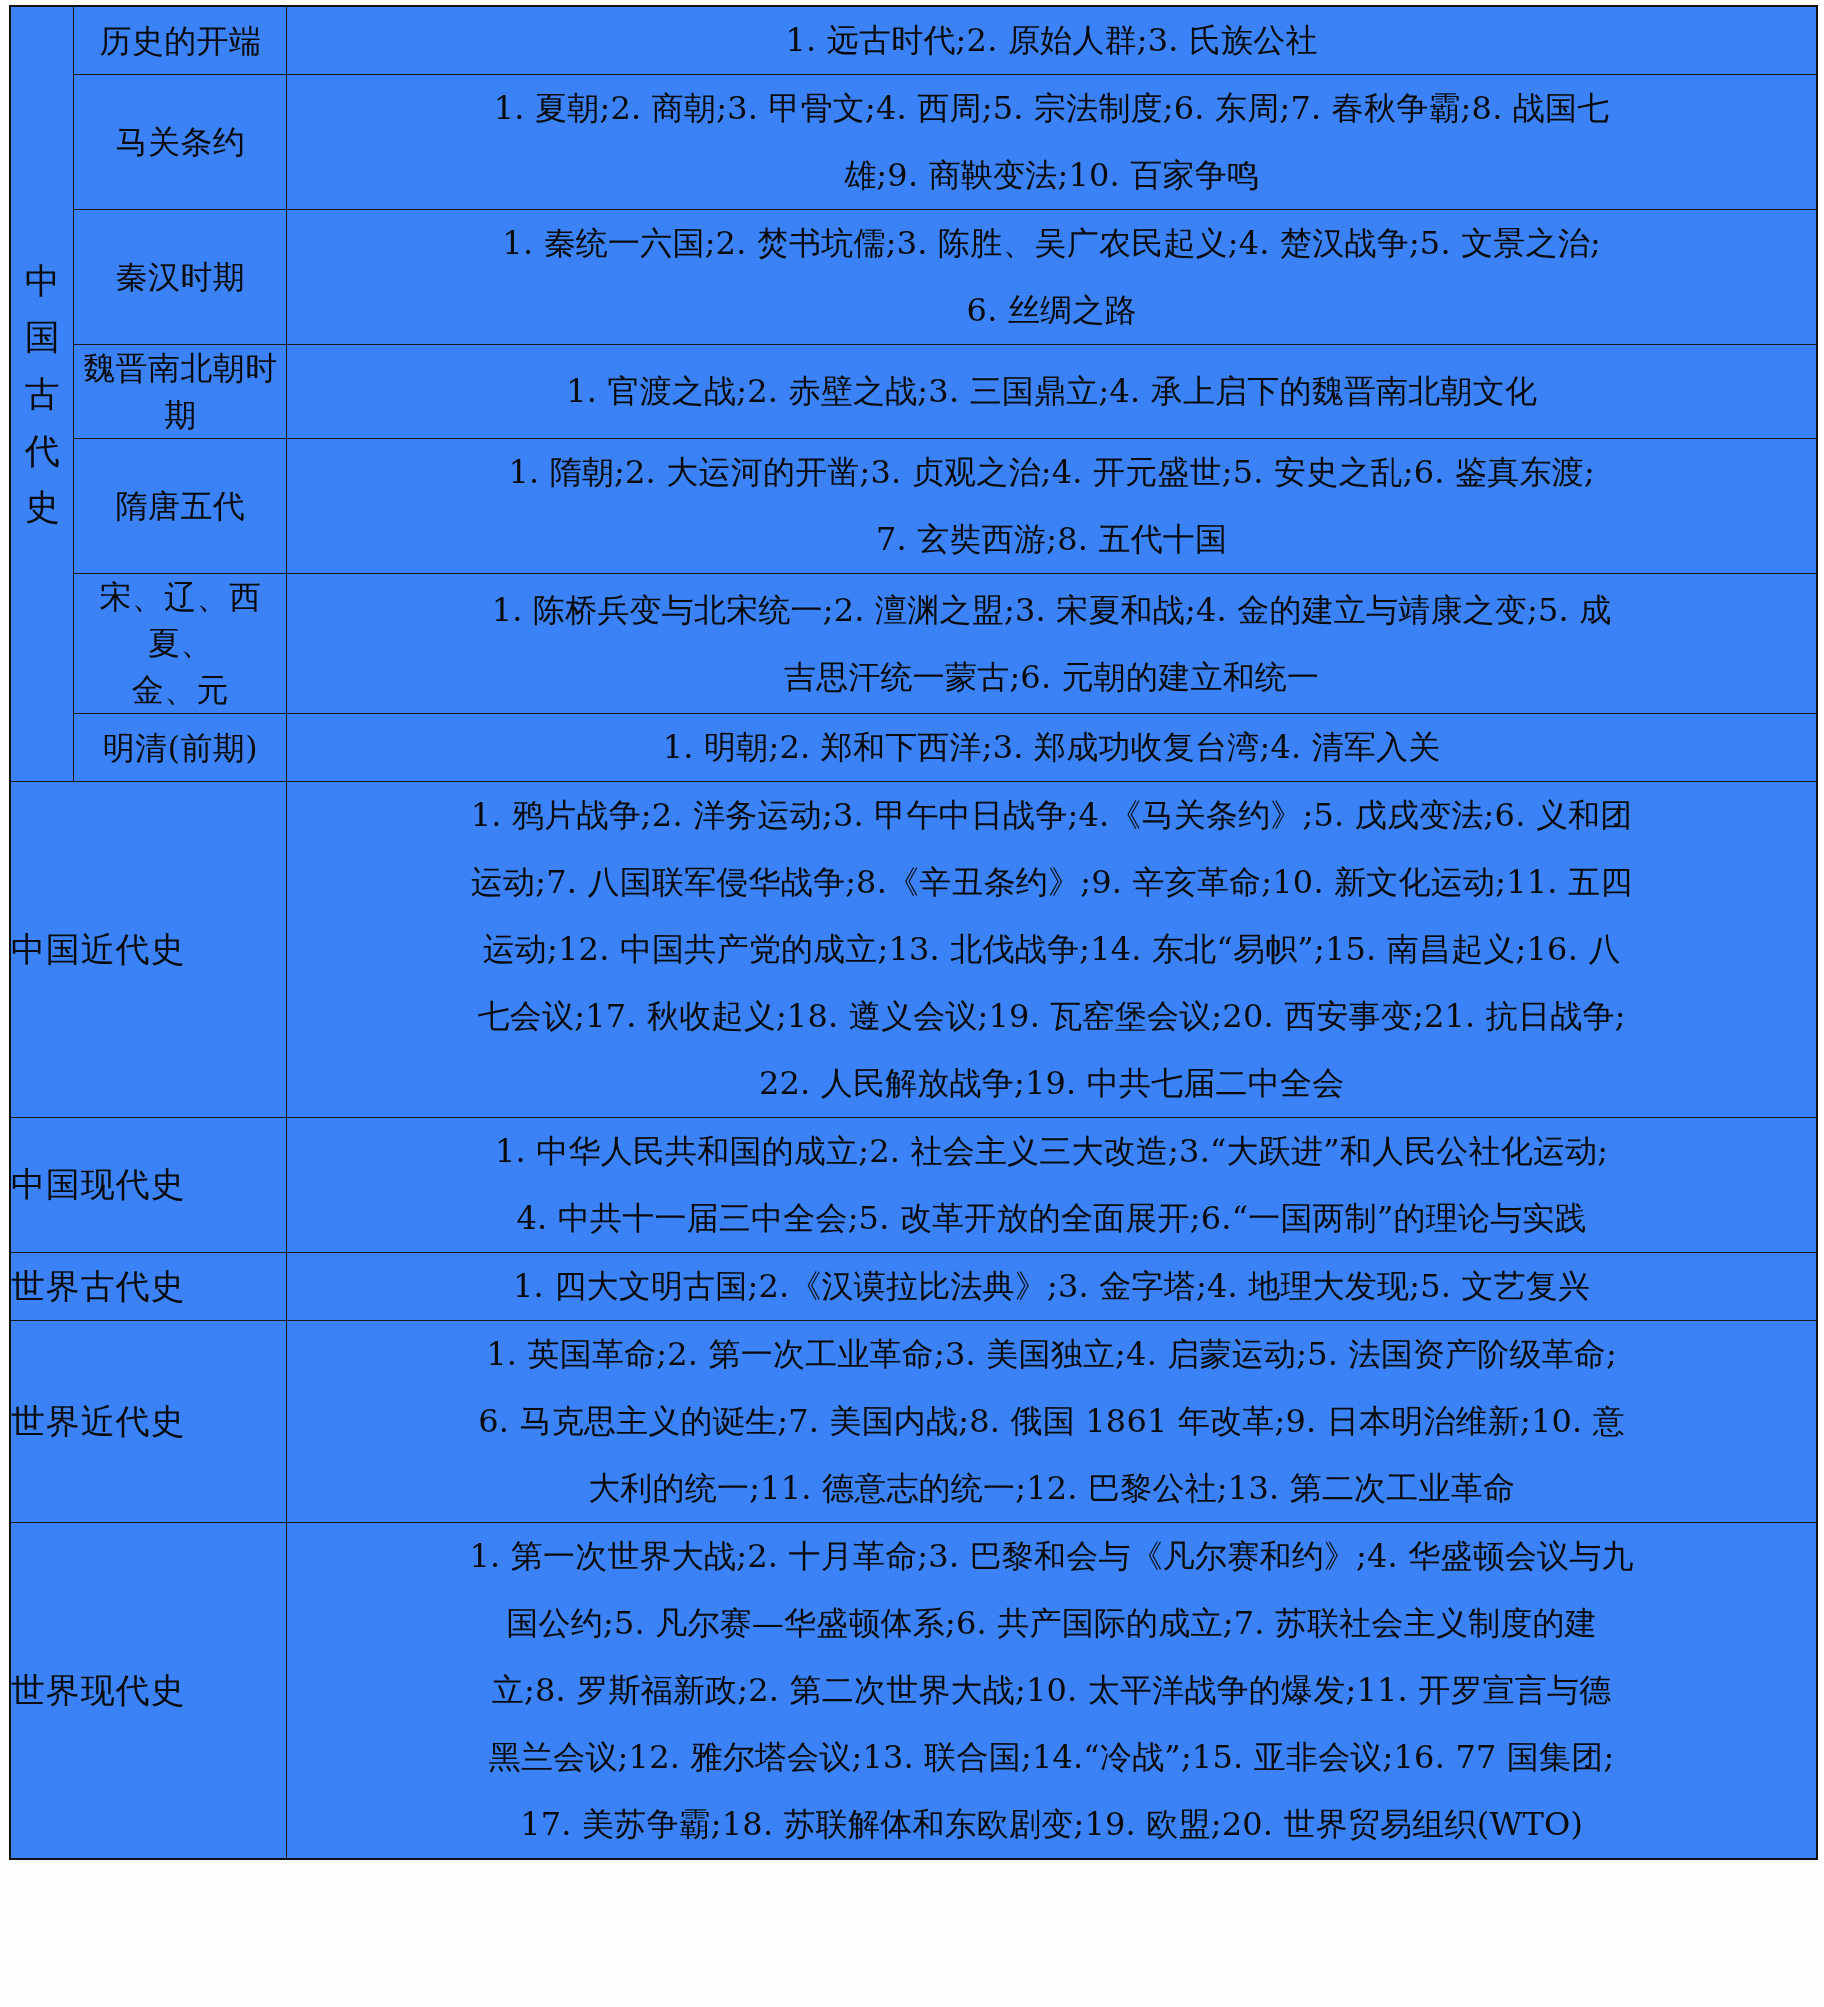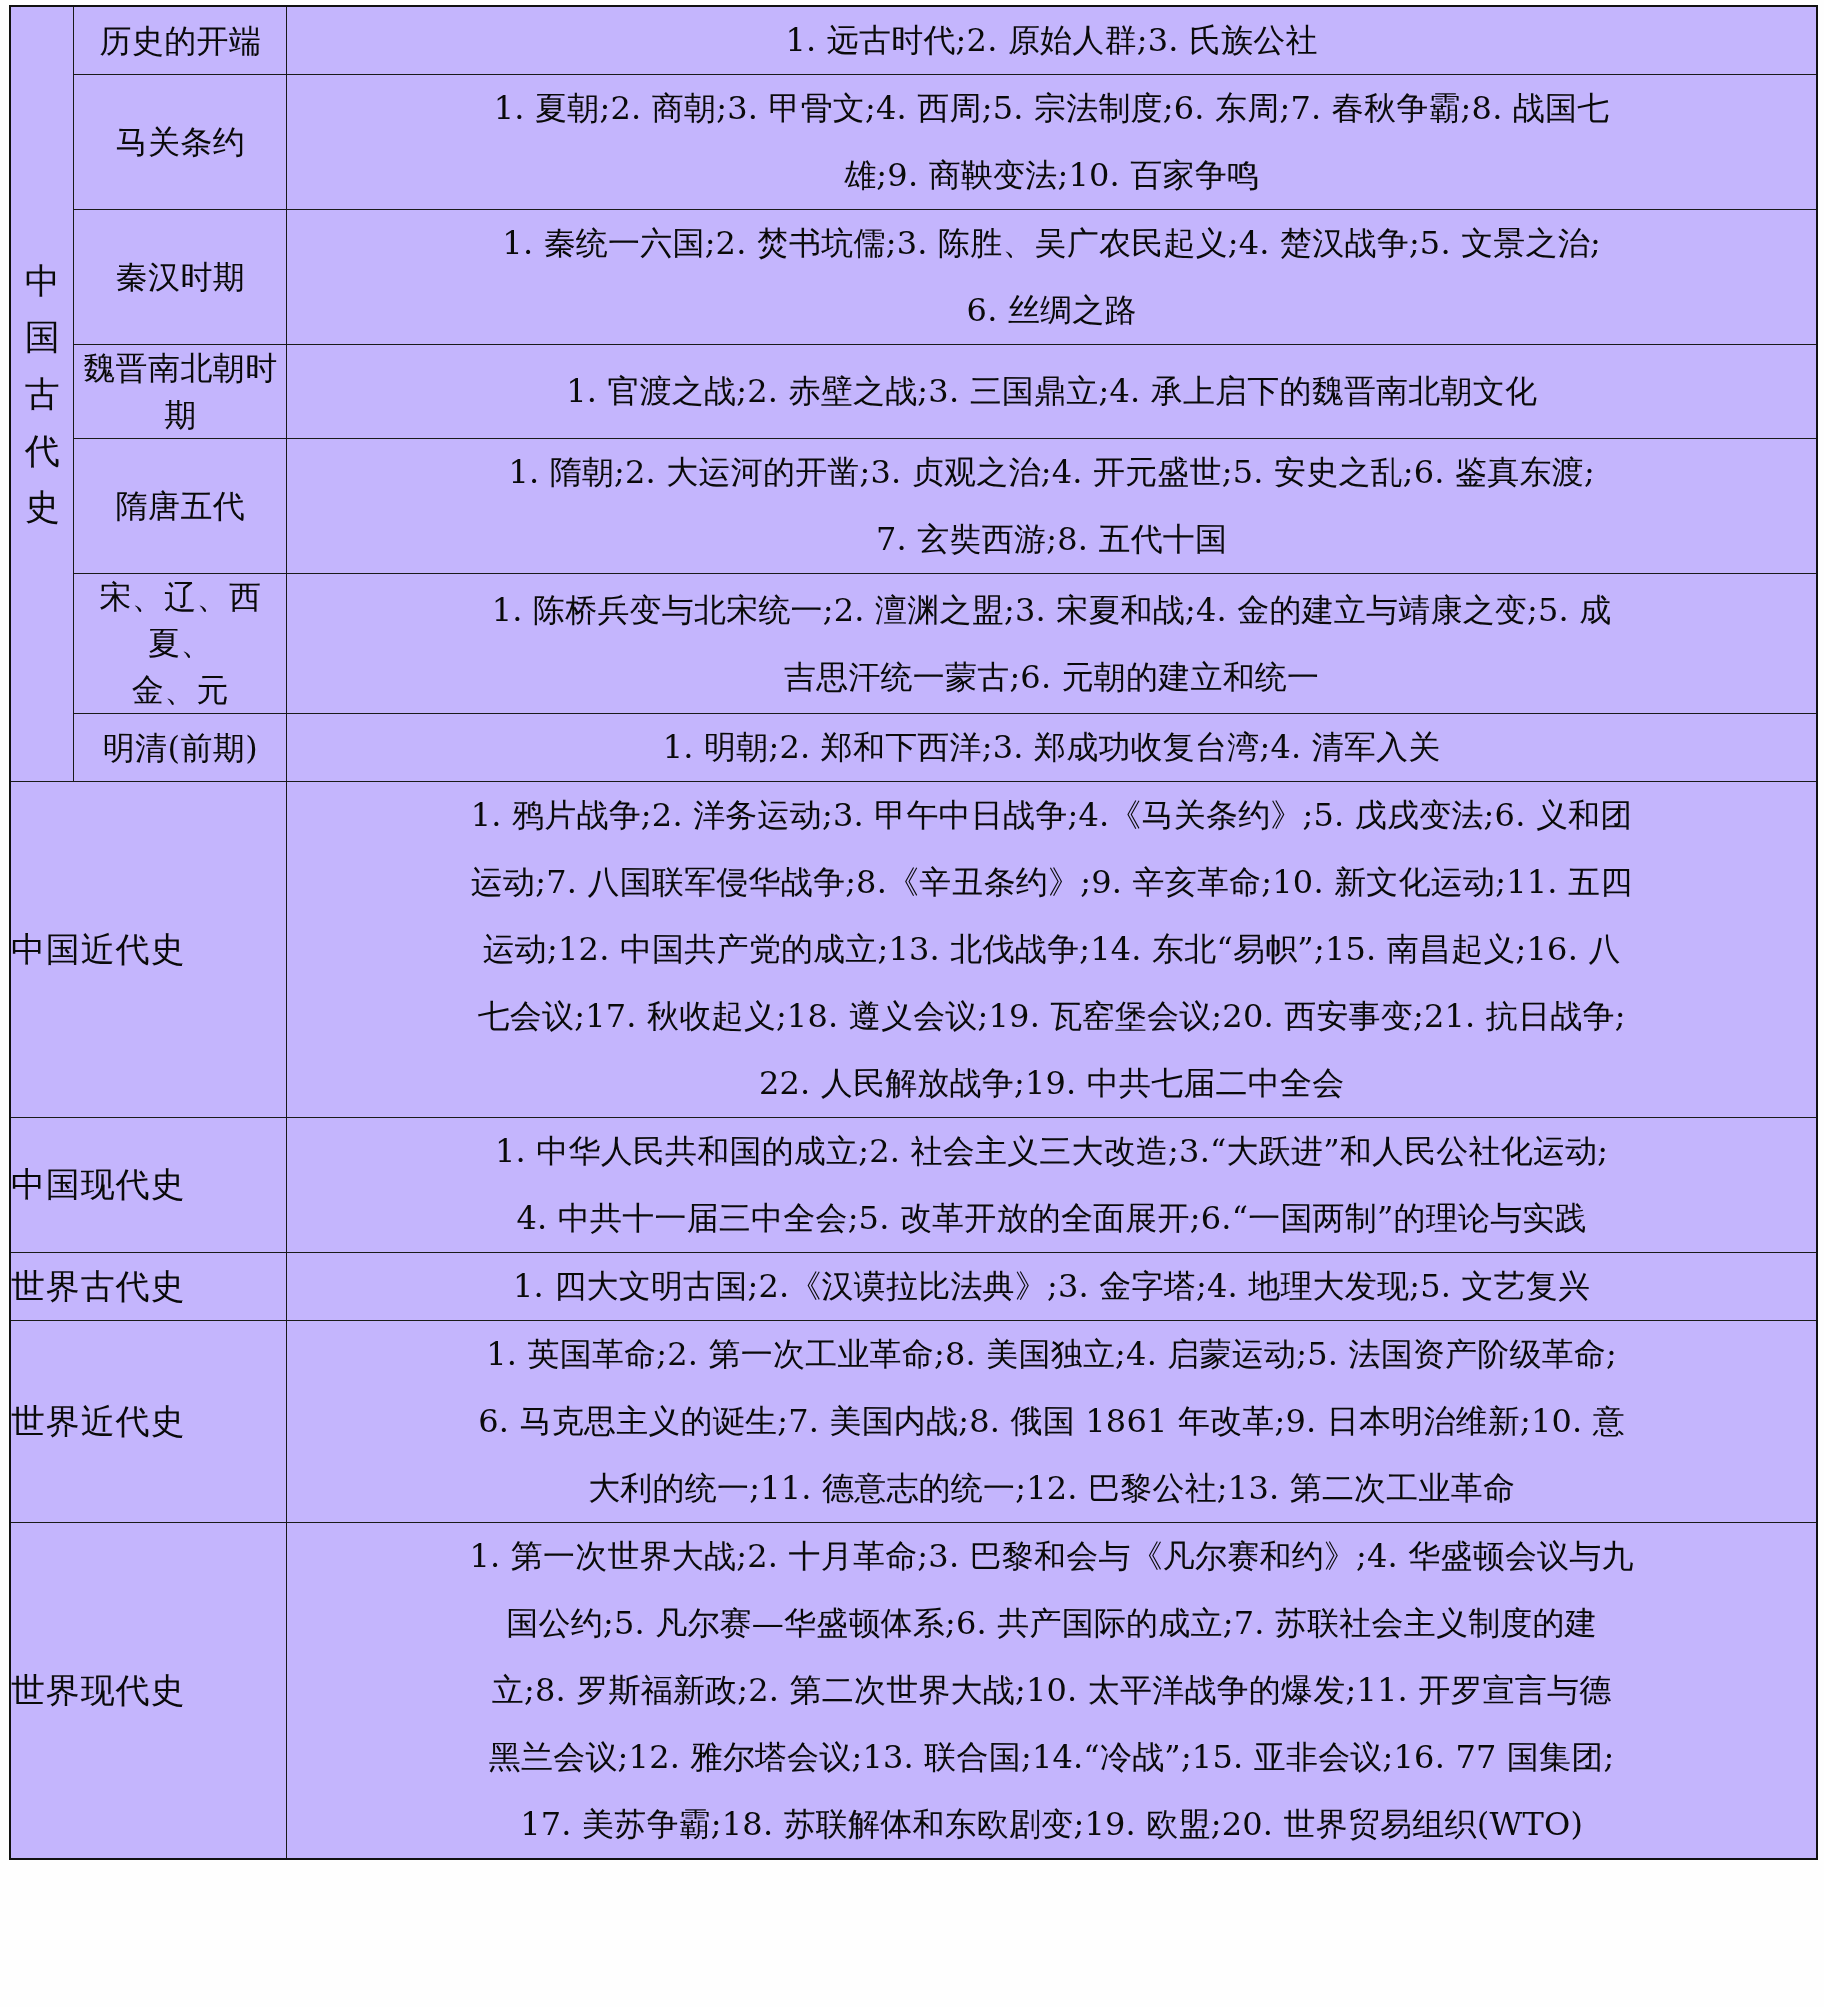--- a/index.html
+++ b/index.html
@@ -28,21 +28,21 @@
     width: 1807px;
     border-collapse: collapse;
     table-layout: fixed;
     border: 2.2px solid #111;
   }
 
   table.history-table td {
     border: 1.4px solid #1a1a1a;
     vertical-align: middle;
     padding: 0;
-    background: #c4b5fd;
+    background: #3b82f6;
   }
 
   
   col.c1 { width: 64px; }
   col.c2 { width: 213px; }
   col.c3 { width: 1530px; }
 
   
   .era-vertical {
     text-align: center;
@@ -216,21 +216,21 @@
         <td class="content">
           <span class="ln">1. 四大文明古国;2.《汉谟拉比法典》;3. 金字塔;4. 地理大发现;5. 文艺复兴</span>
         </td>
       </tr>
 
       <tr>
         <td class="era-wide" colspan="2">
           <span>世界近代史</span>
         </td>
         <td class="content pad-extra">
-          <span class="ln">1. 英国革命;2. 第一次工业革命;8. 美国独立;4. 启蒙运动;5. 法国资产阶级革命;</span>
+          <span class="ln">1. 英国革命;2. 第一次工业革命;3. 美国独立;4. 启蒙运动;5. 法国资产阶级革命;</span>
           <span class="ln">6. 马克思主义的诞生;7. 美国内战;8. 俄国 1861 年改革;9. 日本明治维新;10. 意</span>
           <span class="ln">大利的统一;11. 德意志的统一;12. 巴黎公社;13. 第二次工业革命</span>
         </td>
       </tr>
 
       <tr>
         <td class="era-wide" colspan="2">
           <span>世界现代史</span>
         </td>
         <td class="content pad-extra">

